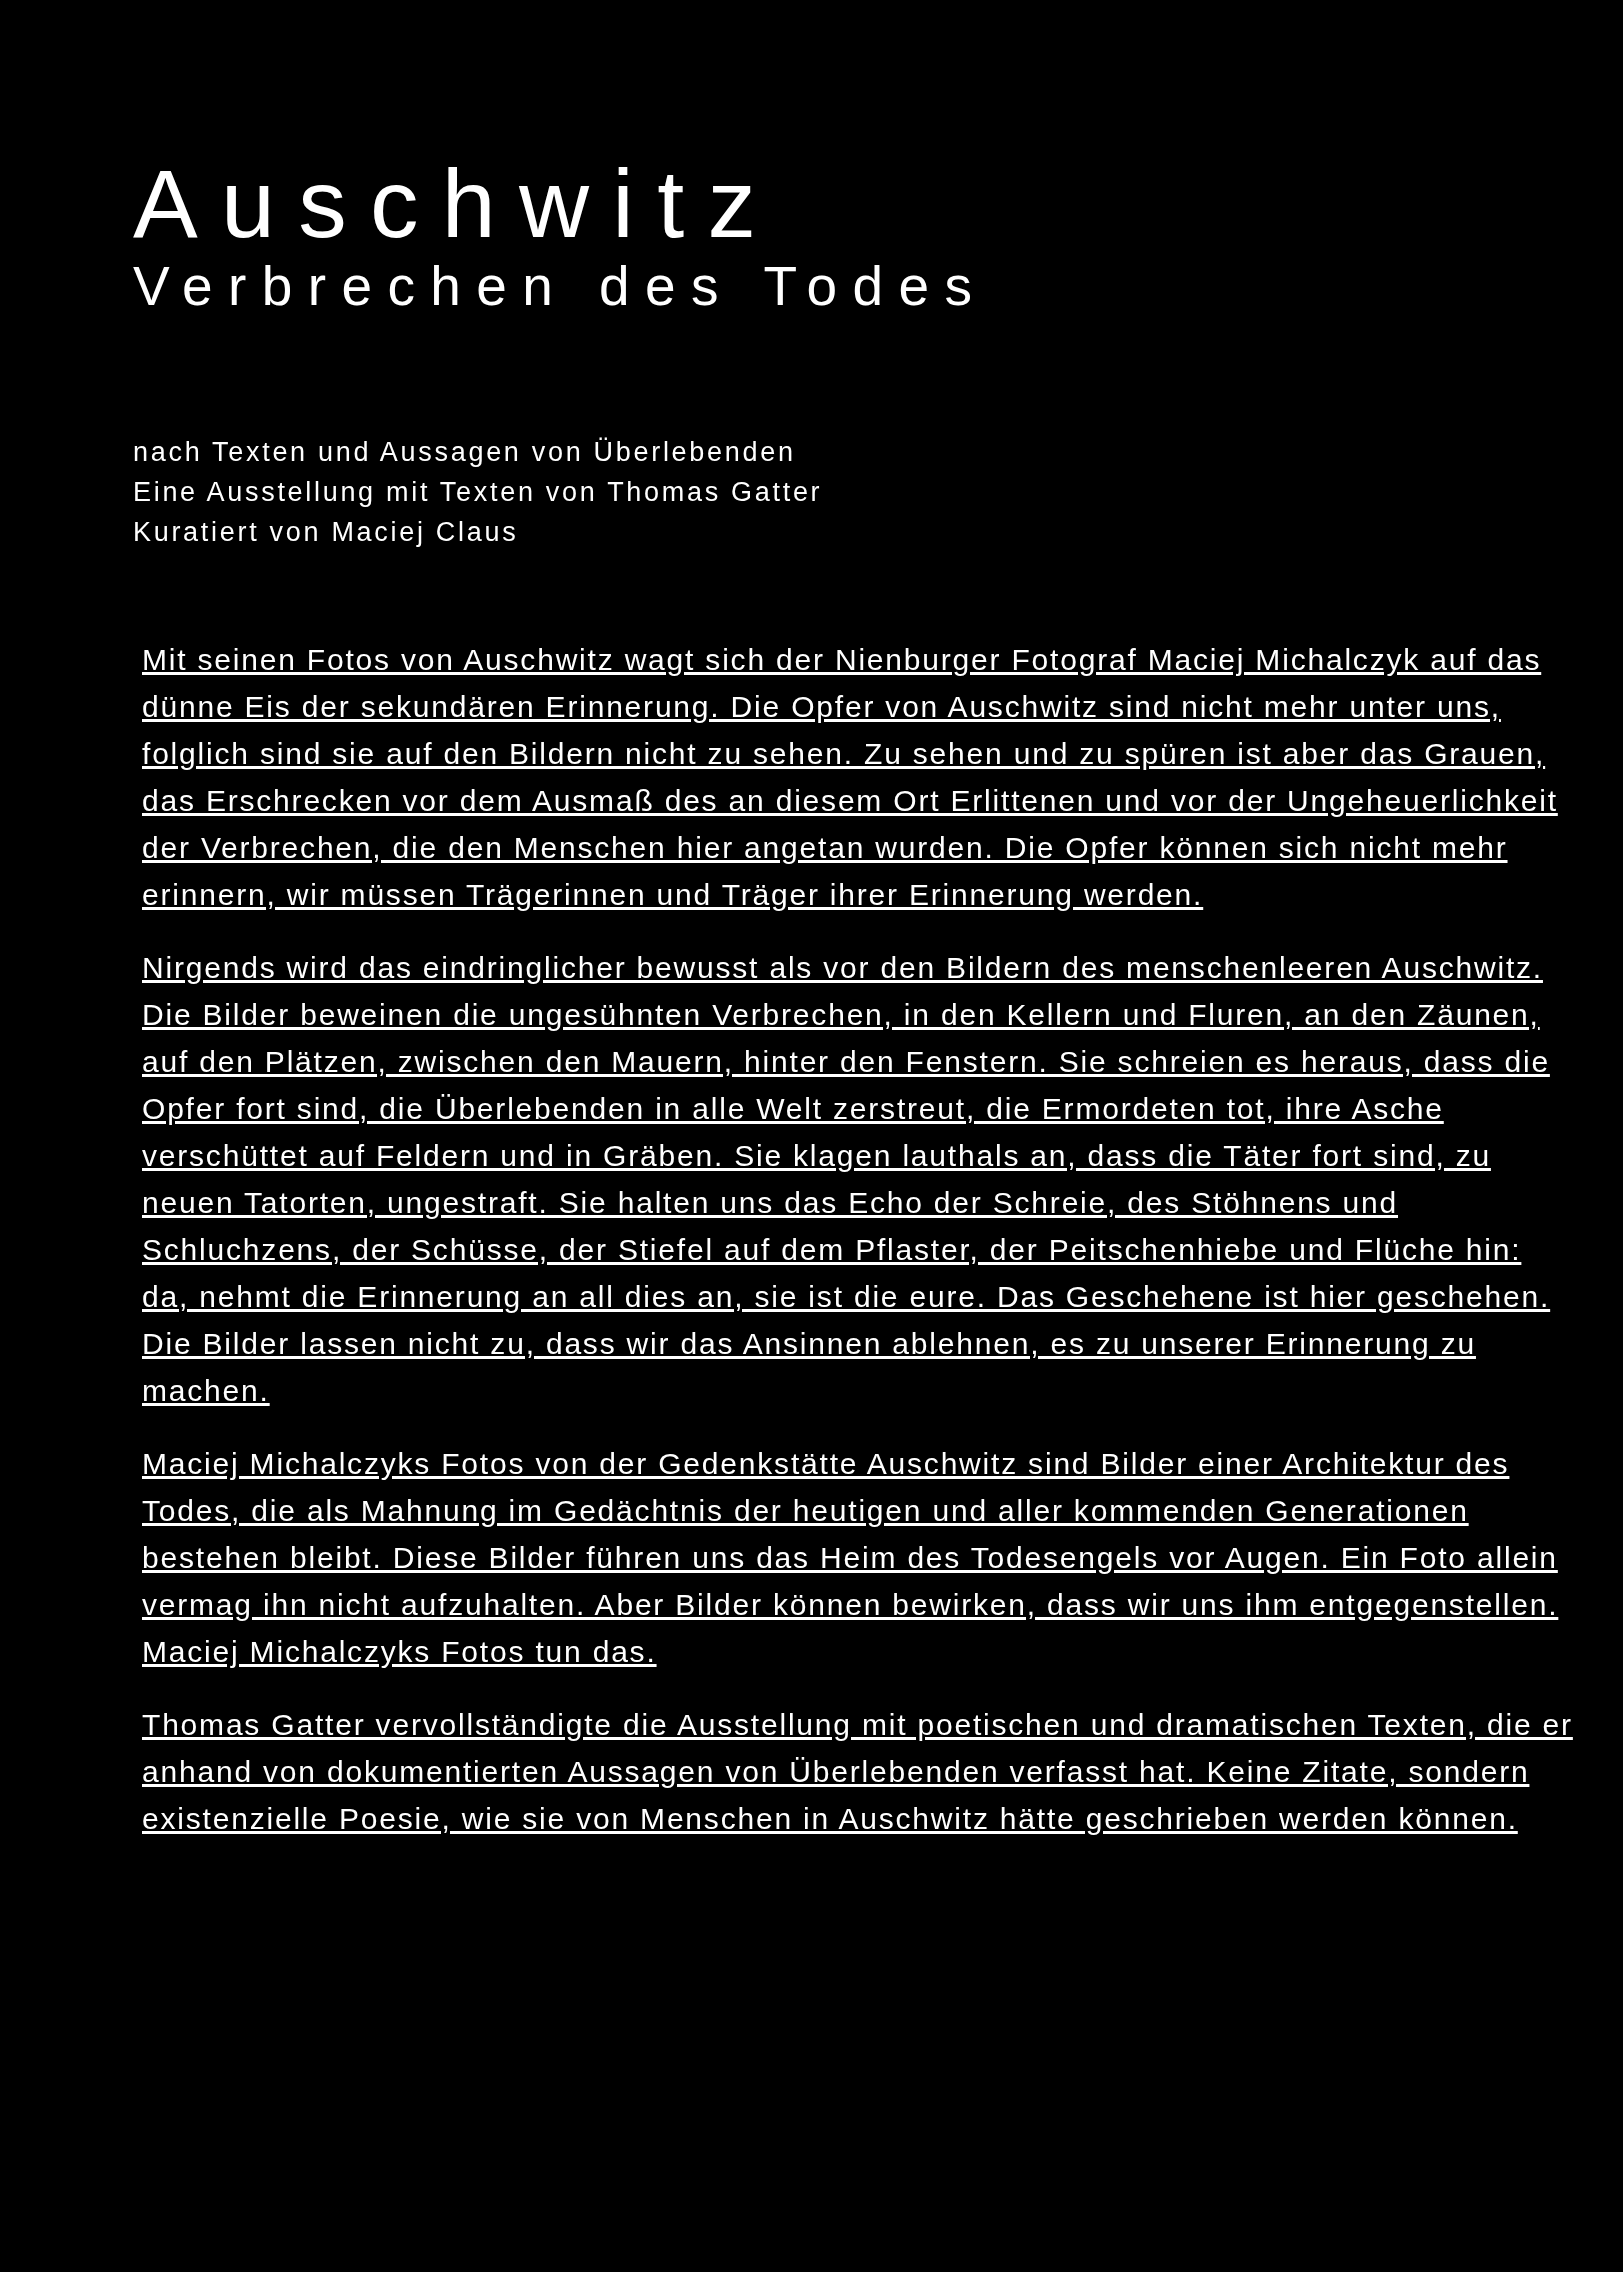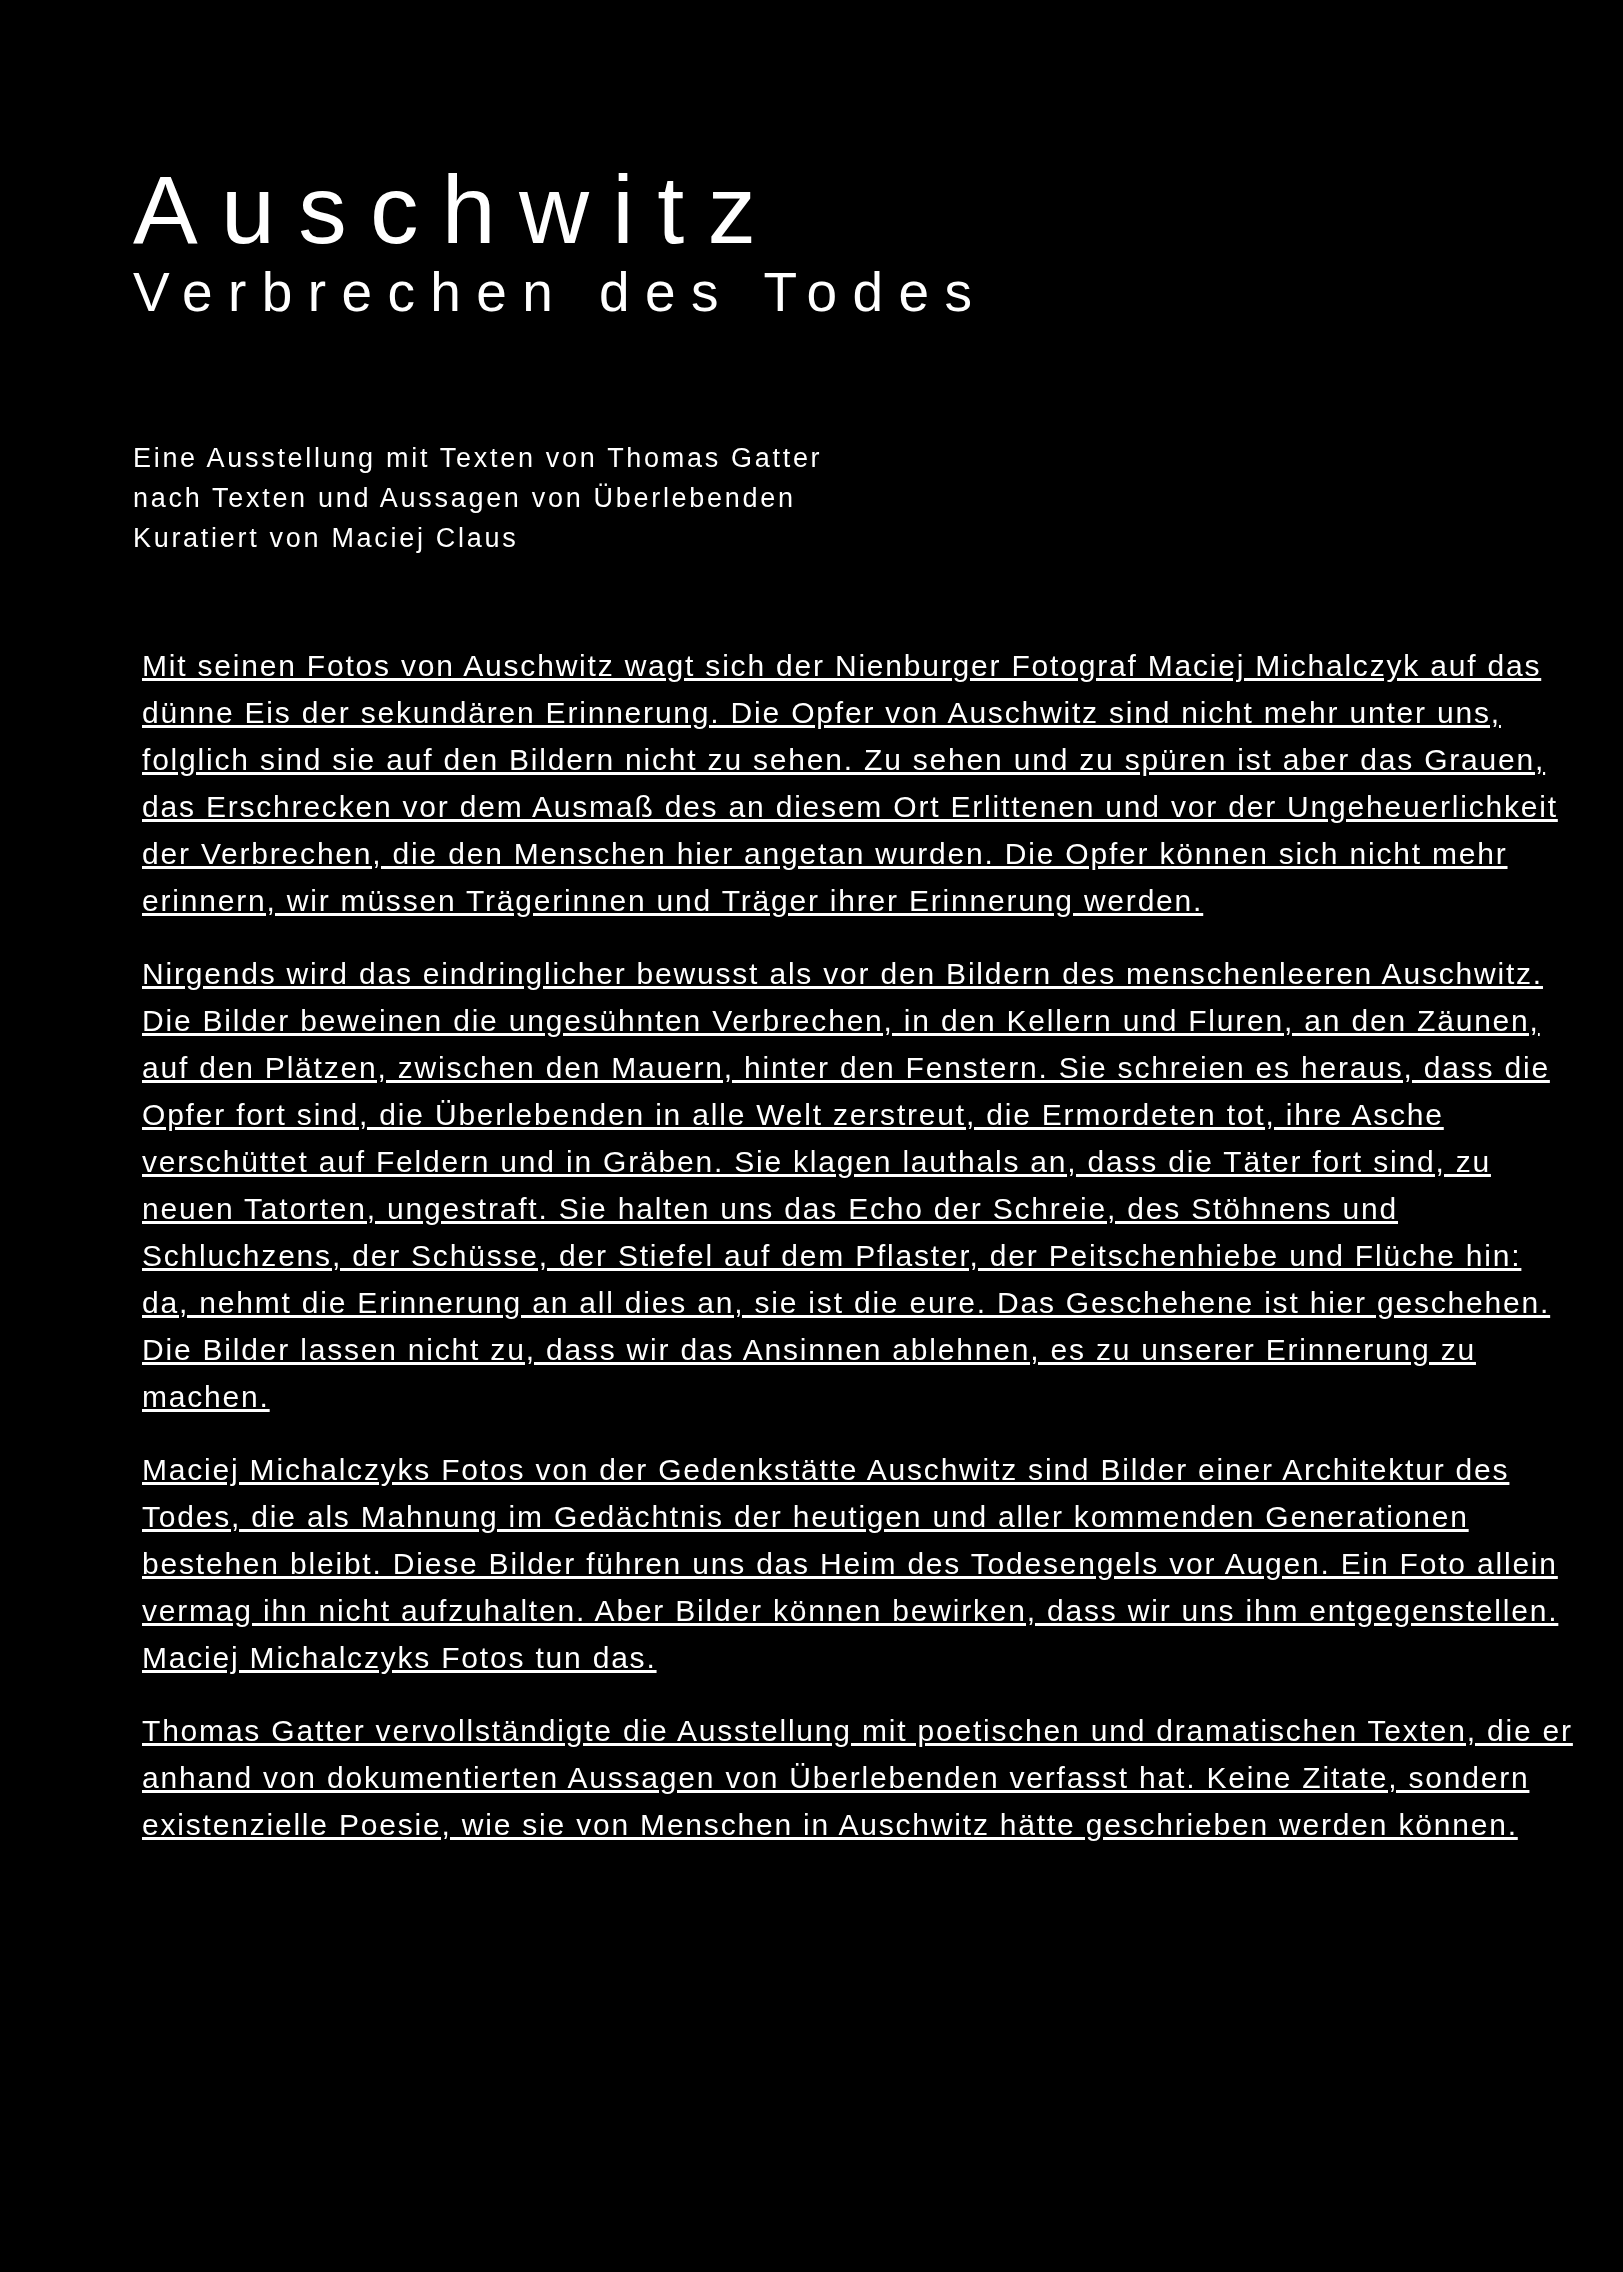--- a/index.html
+++ b/index.html
@@ -7,21 +7,21 @@
     padding: 0;
     background: #000000;
   }
   .page {
     position: relative;
     width: 1623px;
     height: 2273px;
     box-sizing: border-box;
     background: #000000;
     color: #ffffff;
-    padding: 8px 45px 0 133px;
+    padding: 2px 45px 0 133px;
     overflow: hidden;
     font-family: "Liberation Sans", sans-serif;
     -webkit-font-smoothing: antialiased;
   }
   .title {
     margin: 151px 0 0 0;
     font-size: 97px;
     line-height: 1.05;
     font-weight: normal;
     letter-spacing: 0.24em;
@@ -67,22 +67,22 @@
 <body>
 
 <div class="page">
 
   <h1 class="title">Auschwitz</h1>
 
   <h2 class="subtitle">Verbrechen des Todes</h2>
 
 
   <div class="credits">
+    <p>nach Texten und Aussagen von Überlebenden</p>
     <p>Eine Ausstellung mit Texten von Thomas Gatter</p>
-    <p>nach Texten und Aussagen von Überlebenden</p>
     <p>Kuratiert von Maciej Claus</p>
   </div>
 
   <div class="bodytext">
     <p>Mit seinen Fotos von Auschwitz wagt sich der Nienburger Fotograf Maciej Michalczyk auf das dünne Eis der sekundären Erinnerung. Die Opfer von Auschwitz sind nicht mehr unter uns, folglich sind sie auf den Bildern nicht zu sehen. Zu sehen und zu spüren ist aber das Grauen, das Erschrecken vor dem Ausmaß des an diesem Ort Erlittenen und vor der Ungeheuerlichkeit der Verbrechen, die den Menschen hier angetan wurden. Die Opfer können sich nicht mehr erinnern, wir müssen Trägerinnen und Träger ihrer Erinnerung werden.</p>
     <p>Nirgends wird das eindringlicher bewusst als vor den Bildern des menschenleeren Auschwitz. Die Bilder beweinen die ungesühnten Verbrechen, in den Kellern und Fluren, an den Zäunen, auf den Plätzen, zwischen den Mauern, hinter den Fenstern. Sie schreien es heraus, dass die Opfer fort sind, die Überlebenden in alle Welt zerstreut, die Ermordeten tot, ihre Asche verschüttet auf Feldern und in Gräben. Sie klagen lauthals an, dass die Täter fort sind, zu neuen Tatorten, ungestraft. Sie halten uns das Echo der Schreie, des Stöhnens und Schluchzens, der Schüsse, der Stiefel auf dem Pflaster, der Peitschenhiebe und Flüche hin: da, nehmt die Erinnerung an all dies an, sie ist die eure. Das Geschehene ist hier geschehen. Die Bilder lassen nicht zu, dass wir das Ansinnen ablehnen, es zu unserer Erinnerung zu machen.</p>
     <p>Maciej Michalczyks Fotos von der Gedenkstätte Auschwitz sind Bilder einer Architektur des Todes, die als Mahnung im Gedächtnis der heutigen und aller kommenden Generationen bestehen bleibt. Diese Bilder führen uns das Heim des Todesengels vor Augen. Ein Foto allein vermag ihn nicht aufzuhalten. Aber Bilder können bewirken, dass wir uns ihm entgegenstellen. Maciej Michalczyks Fotos tun das.</p>
     <p>Thomas Gatter vervollständigte die Ausstellung mit poetischen und dramatischen Texten, die er anhand von dokumentierten Aussagen von Überlebenden verfasst hat. Keine Zitate, sondern existenzielle Poesie, wie sie von Menschen in Auschwitz hätte geschrieben werden können.</p>
   </div>
 

